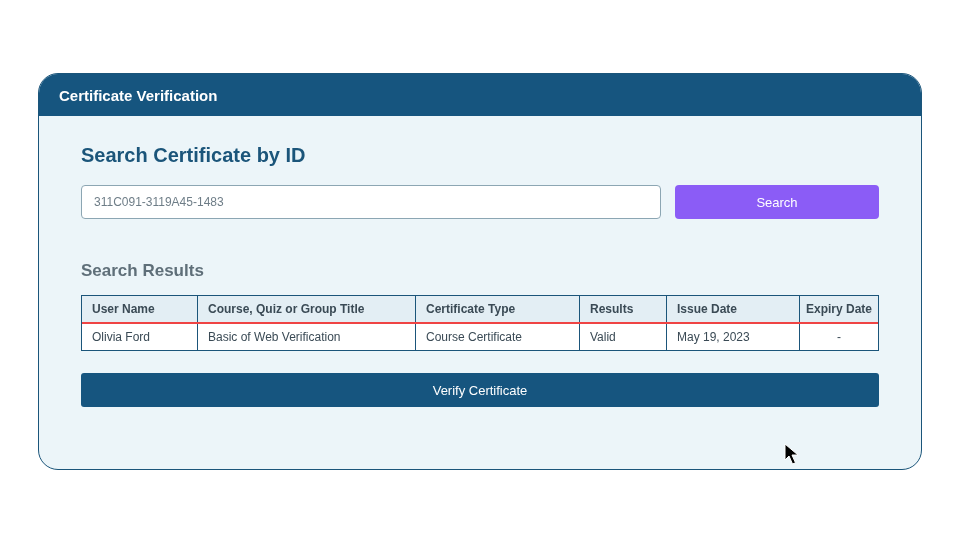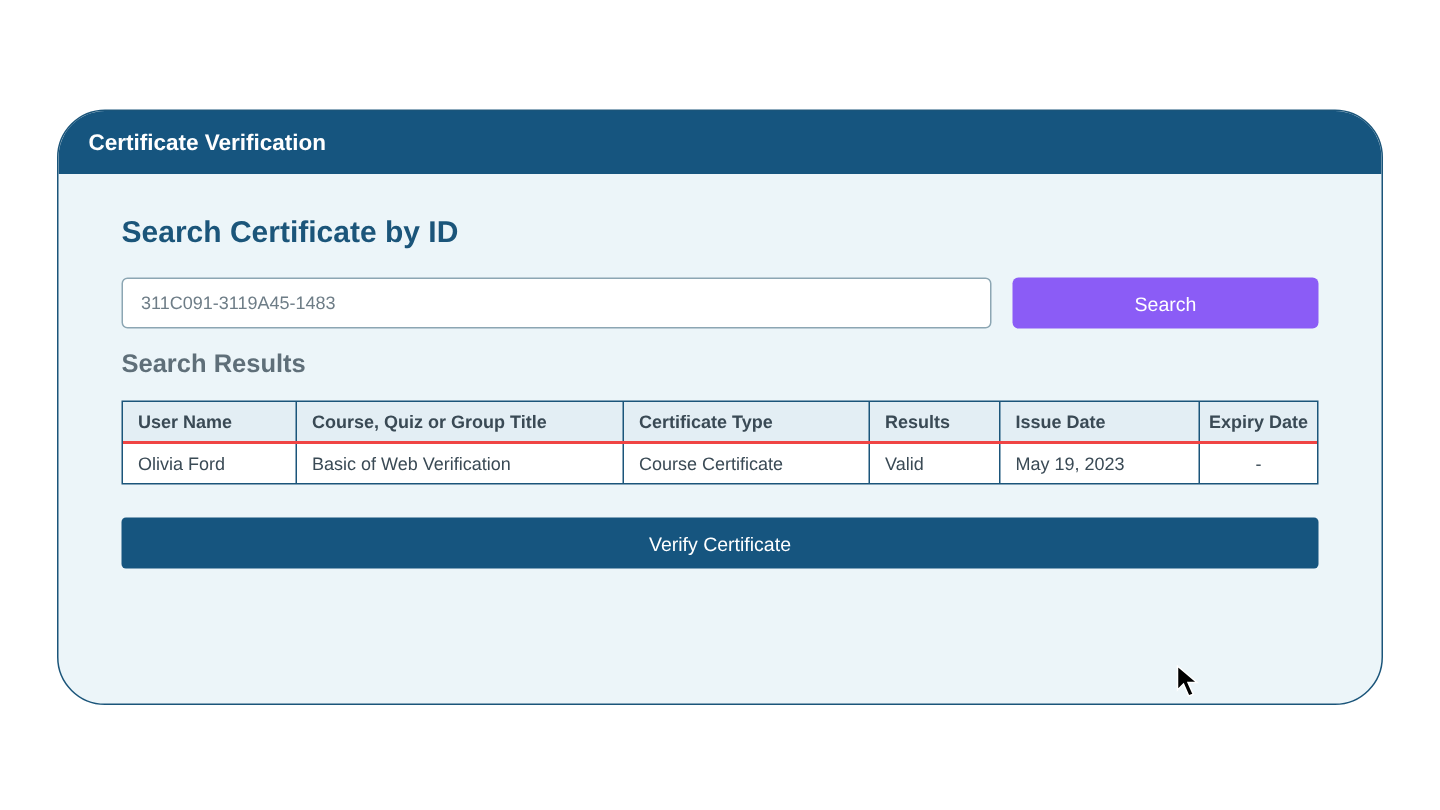--- a/index.html
+++ b/index.html
@@ -12,21 +12,21 @@
     overflow:hidden;
   }
   .panel{
     position:absolute;
     left:38px;
     top:73px;
     width:884px;
     height:397px;
     background:#ecf5f9;
     border:1px solid #1b557a;
-    border-radius:32px;
+    border-radius:20px;
     overflow:hidden;
     box-sizing:border-box;
   }
   .panel-header{
     height:42px;
     background:#16557f;
     display:flex;
     align-items:center;
     padding-left:20px;
     color:#ffffff;
@@ -39,21 +39,21 @@
   .section-title{
     color:#1b557a;
     font-size:20px;
     font-weight:600;
     margin-bottom:18px;
   }
   .search-row{
     display:flex;
     gap:14px;
     align-items:center;
-    margin-bottom:14px;
+    margin-bottom:42px;
   }
   .search-input{
     flex:0 0 580px;
     height:34px;
     border:1px solid #8ca6b3;
     background:#ffffff;
     border-radius:4px;
     padding:0 12px;
     font-size:12px;
     color:#6e7d87;

